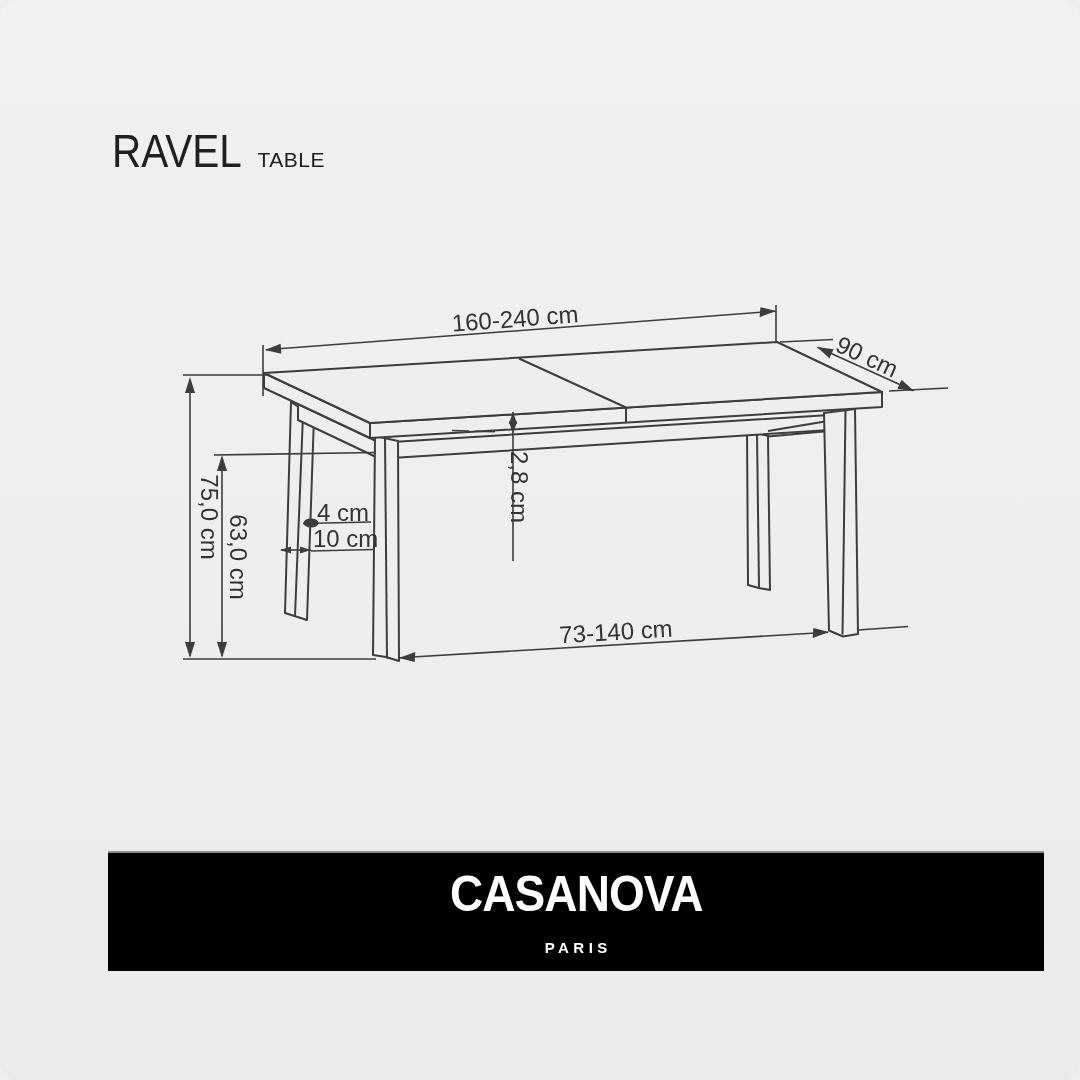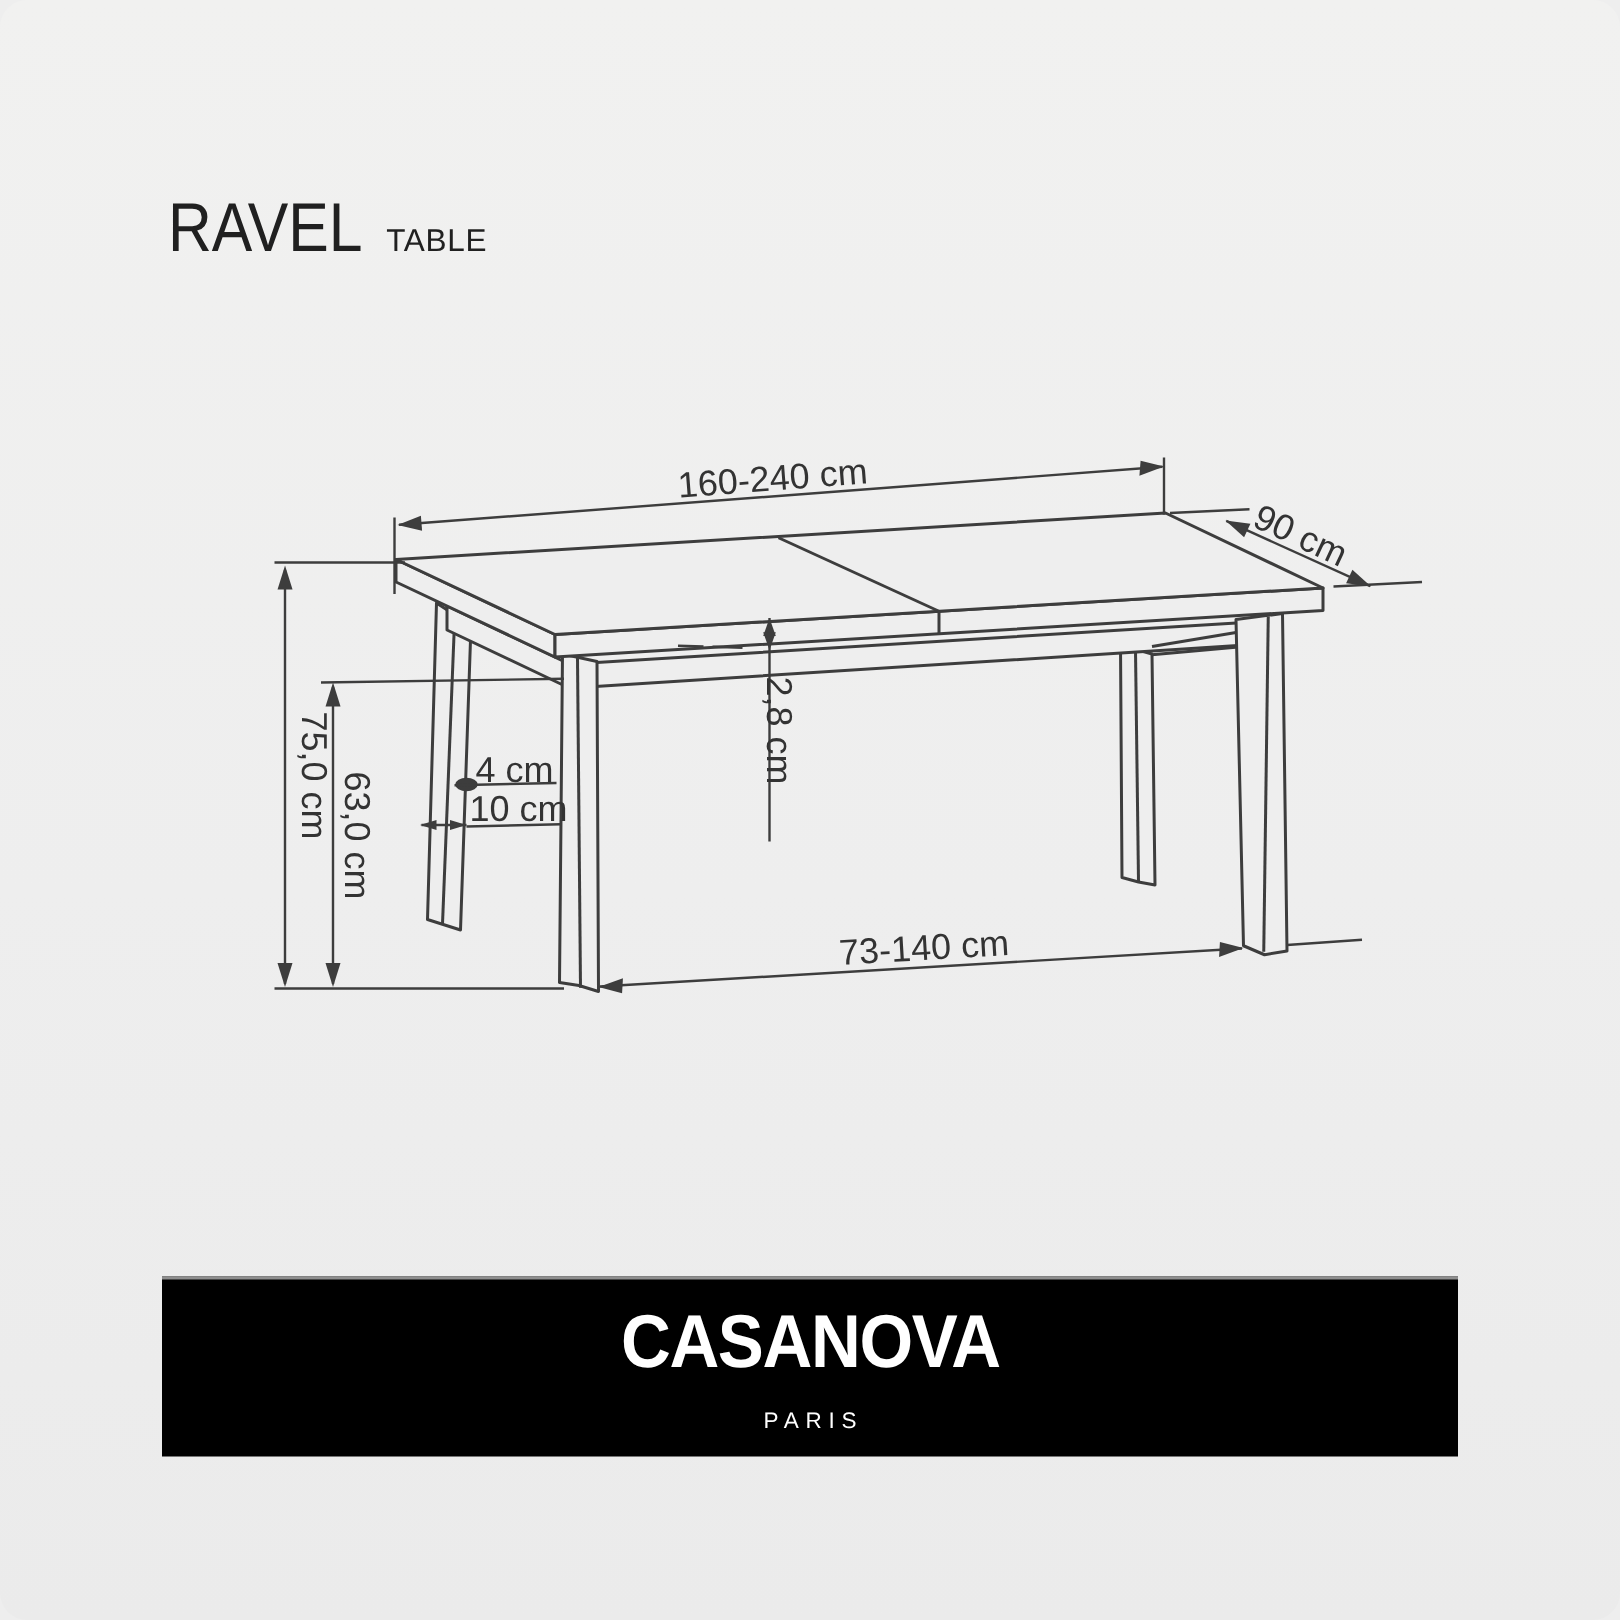--- a/index.html
+++ b/index.html
@@ -22,30 +22,30 @@
     transform:scaleX(0.88);transform-origin:left bottom;margin-right:-2px;
   }
   .title .category{font-size:21px;letter-spacing:0.5px;font-weight:400;}
   svg.diagram{position:absolute;left:0;top:0;}
   .solid{fill:var(--page-bg);stroke:var(--line-color);stroke-width:2;stroke-linejoin:round;}
   .ln{fill:none;stroke:var(--line-color);stroke-width:2;stroke-linejoin:round;}
   .dimln{fill:none;stroke:var(--line-color);stroke-width:1.6;}
   .arrow{fill:var(--line-color);stroke:none;}
   .dim-label{font-family:"Liberation Sans",sans-serif;font-size:24px;fill:var(--label-color);}
   .banner{
-    position:absolute;left:108px;top:851px;width:864px;height:120px;box-sizing:border-box;
+    position:absolute;left:108px;top:851px;width:936px;height:120px;box-sizing:border-box;
     background:var(--banner-bg);border-top:2px solid var(--banner-border);
     display:flex;flex-direction:column;align-items:center;justify-content:center;
   }
   .banner .brand{
     color:var(--banner-text);font-size:50px;font-weight:700;letter-spacing:-1px;
     transform:scaleX(0.92);line-height:1;white-space:nowrap;
   }
   .banner .city{
-    color:var(--banner-text);font-size:15px;font-weight:400;letter-spacing:4.5px;
+    color:var(--banner-text);font-size:15px;font-weight:700;letter-spacing:4.5px;
     margin-top:20px;text-indent:4.5px;white-space:nowrap;
   }
 </style>
 </head>
 <body>
 
 <div class="stage">
 
   <header class="title">
     <span class="product">RAVEL</span>

